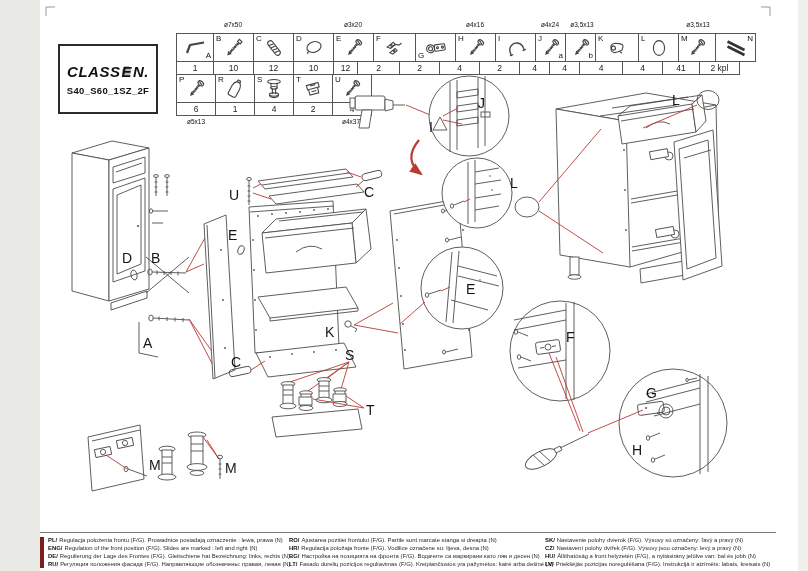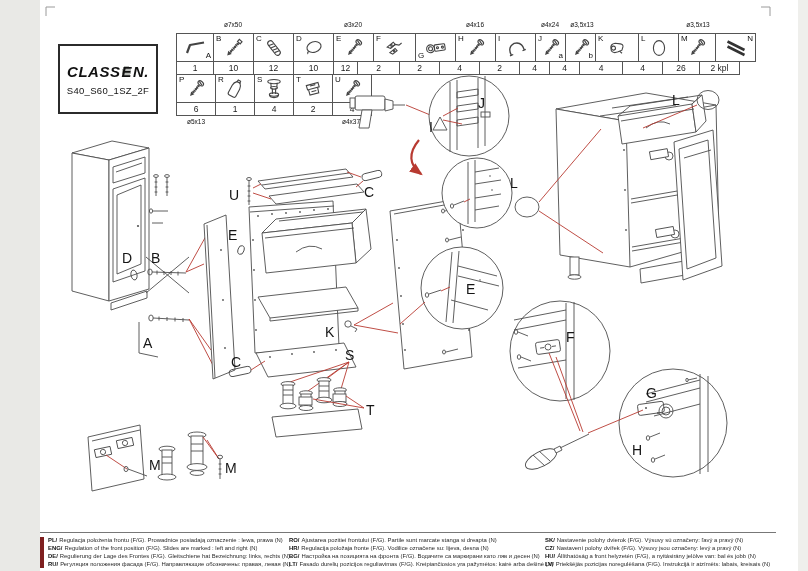--- a/index.html
+++ b/index.html
@@ -6,21 +6,21 @@
   .page{position:relative;width:808px;height:571px;background:#ffffff;overflow:hidden;
         font-family:"Liberation Sans",sans-serif;color:#1a1a1a;}
   .edge-left{position:absolute;left:0;top:0;width:40px;height:571px;background:#e9e9e6;}
   .edge-right{position:absolute;right:0;top:0;width:10px;height:571px;background:#efefec;}
   
   .logo-box{position:absolute;left:58px;top:44px;width:96px;height:66px;border:2px solid #2b2b2b;
             background:#fff;display:flex;flex-direction:column;align-items:center;justify-content:center;gap:5px;}
   .logo{font-style:italic;font-weight:bold;font-size:15px;letter-spacing:.5px;color:#111;white-space:nowrap;}
   .logo .e{position:relative;display:inline-block;padding:0 1px;border-radius:50%;
            background:radial-gradient(closest-side,#b7bab6 68%,transparent 70%);}
-  .model{font-weight:normal;font-size:9.5px;letter-spacing:.3px;color:#111;white-space:nowrap;}
+  .model{font-weight:bold;font-size:9.5px;letter-spacing:.3px;color:#111;white-space:nowrap;}
   
   .ptable{position:absolute;left:176px;top:33px;}
   .trow{display:flex;}
   .cell{position:relative;border:1px solid #555;margin-left:-1px;height:29px;box-sizing:border-box;
         display:flex;align-items:center;justify-content:center;background:#fff;}
   .trow .cell:first-child{margin-left:0;}
   .qcell{border:1px solid #555;margin-left:-1px;margin-top:-1px;height:14px;box-sizing:border-box;
          font-size:8.5px;display:flex;align-items:center;justify-content:center;background:#fff;}
   .trow .qcell:first-child{margin-left:0;}
   .r2{margin-top:-1px;}
@@ -257,21 +257,21 @@
       <div class="qcell" style="width:41px">10</div>
       <div class="qcell" style="width:25px">12</div>
       <div class="qcell" style="width:43px">2</div>
       <div class="qcell" style="width:41px">2</div>
       <div class="qcell" style="width:41px">4</div>
       <div class="qcell" style="width:41px">2</div>
       <div class="qcell" style="width:31px">4</div>
       <div class="qcell" style="width:31px">4</div>
       <div class="qcell" style="width:44px">4</div>
       <div class="qcell" style="width:41px">4</div>
-      <div class="qcell" style="width:38px">26</div>
+      <div class="qcell" style="width:38px">41</div>
       <div class="qcell" style="width:41px">2 kpl</div>
     </div>
     <div class="trow r2">
       <div class="cell" style="width:40px">
           <span class="pl tl">P</span>
           <span class="ic">
             <svg viewBox="0 0 24 24">
               <g fill="none" stroke="#444" stroke-width="1.1" transform="rotate(40 12 12)">
                 <ellipse cx="12" cy="4.6" rx="3.1" ry="2.1"></ellipse>
                 <path d="M9.7 4 l4.6 1.4"></path>

